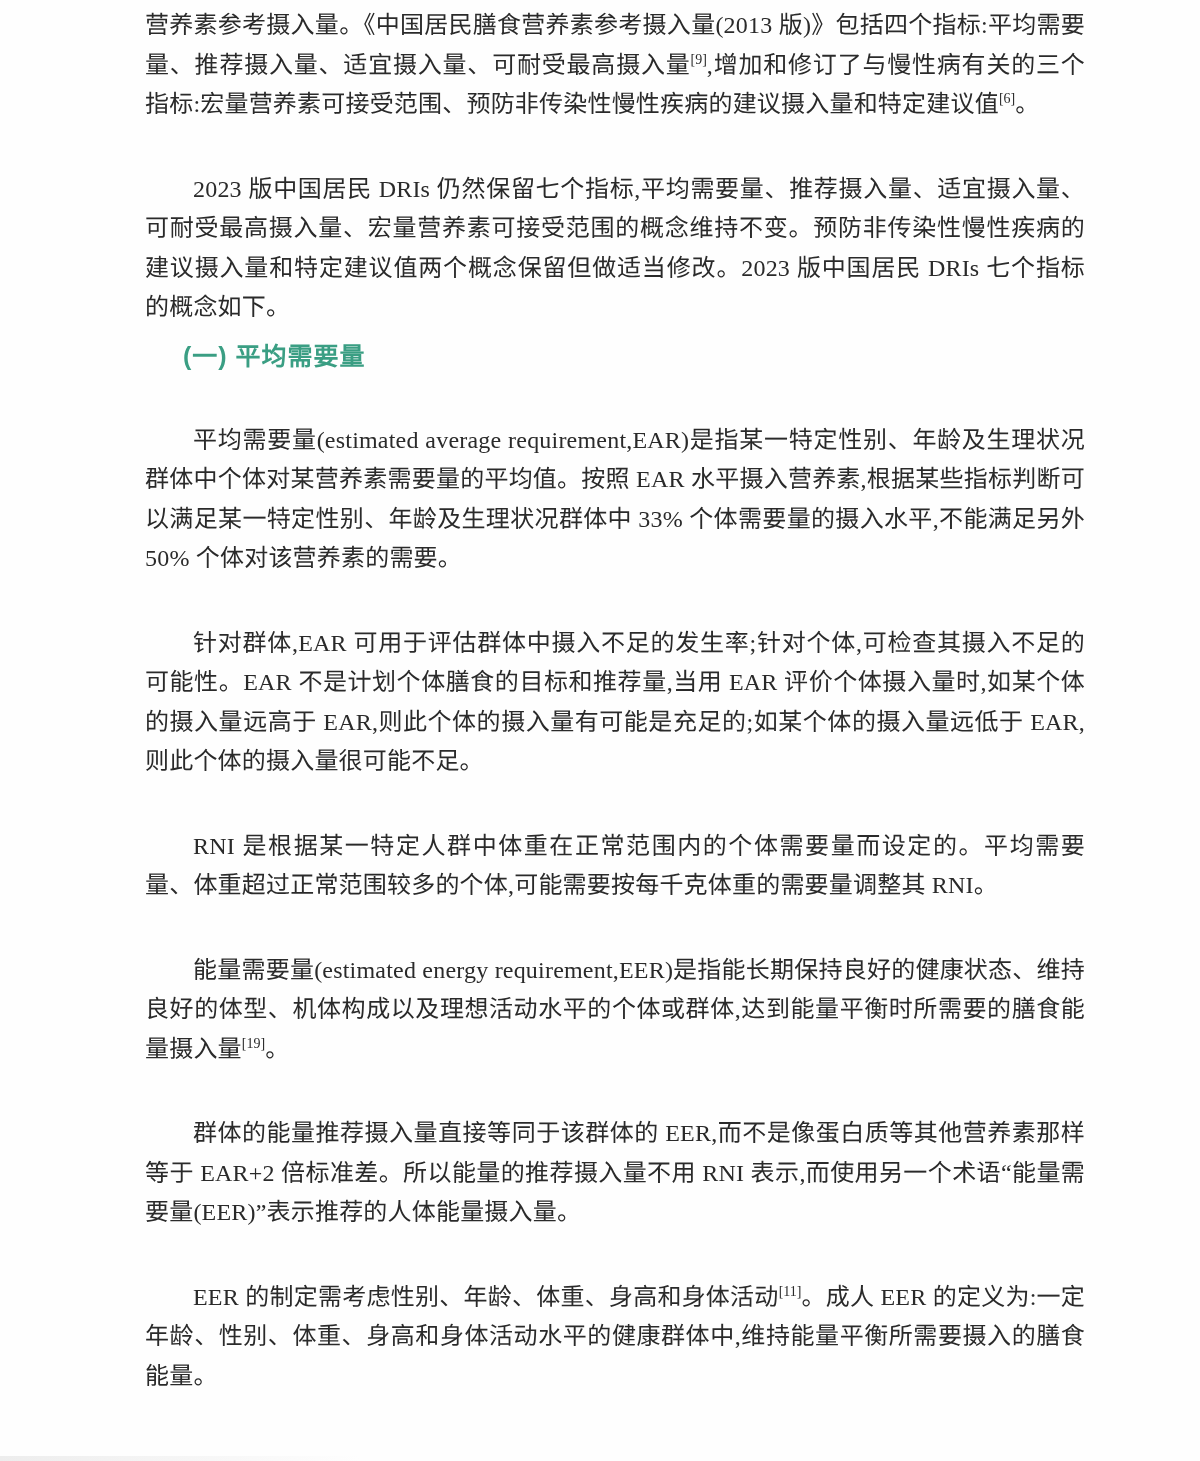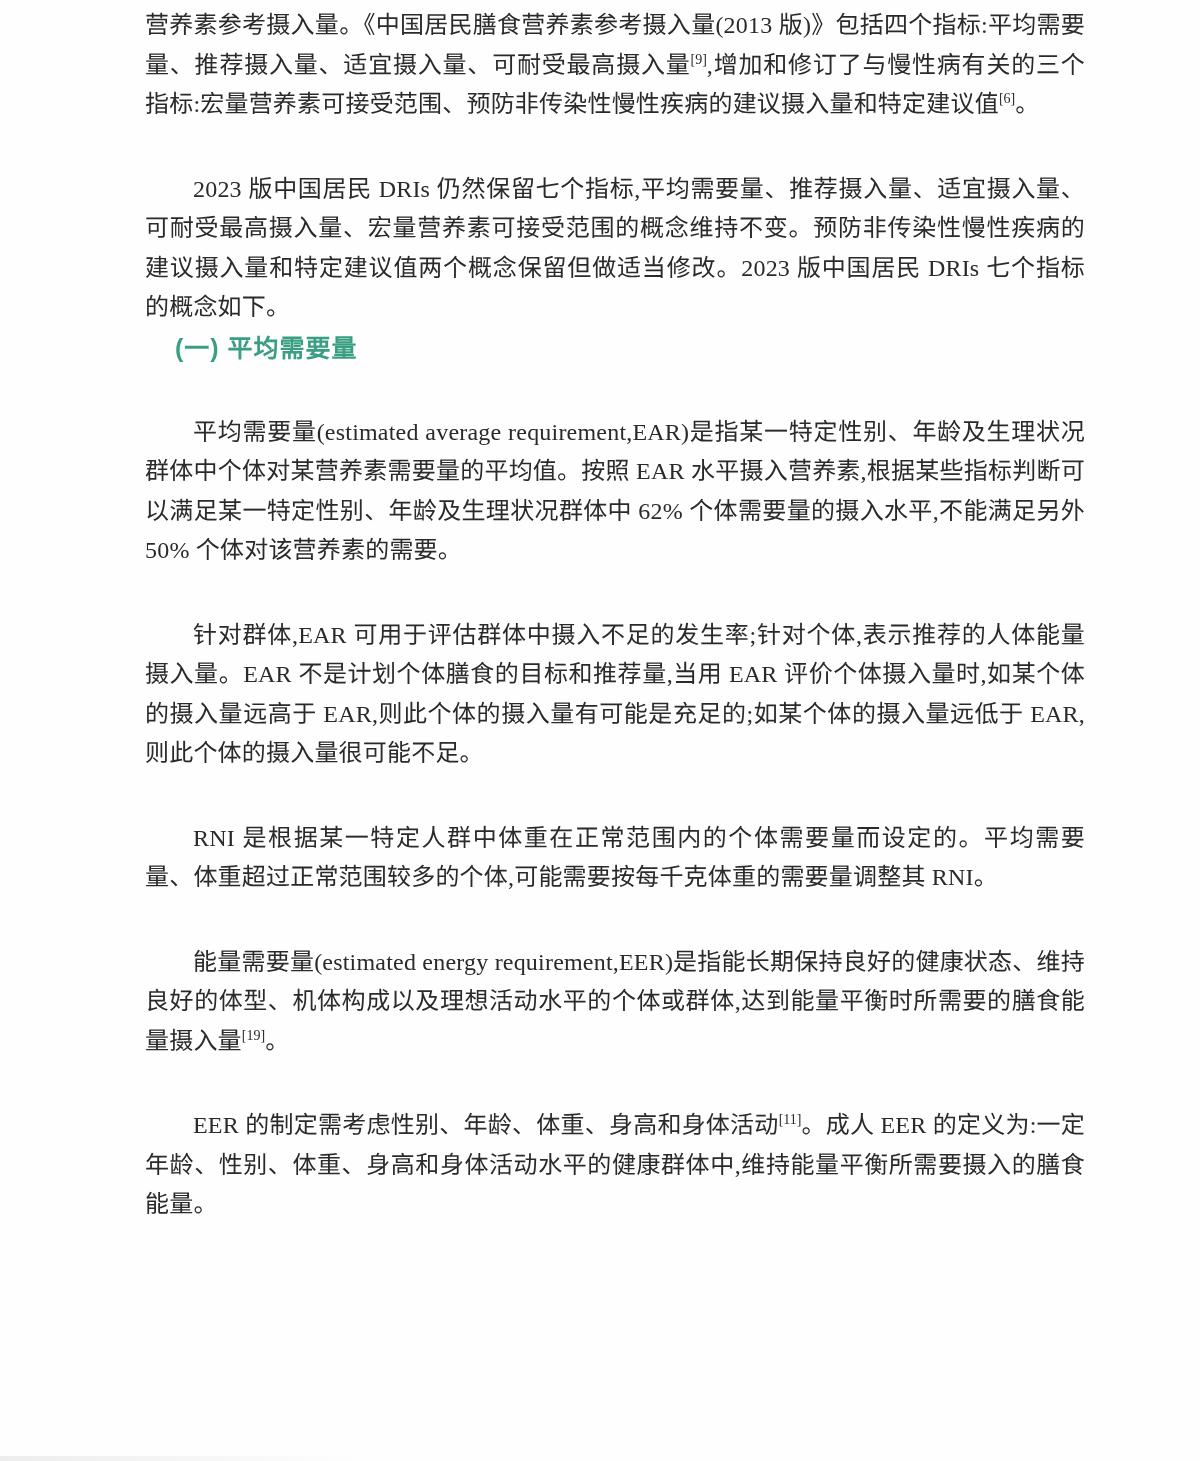--- a/index.html
+++ b/index.html
@@ -28,21 +28,21 @@
     line-height: 39.5px;
     text-align: justify;
     letter-spacing: 0.2px;
     font-weight: 500;
   }
   .para.indent {
     text-indent: 2em;
     margin-top: 45px;
   }
   .sec-heading {
-    margin: 0;
+    margin: 8px;
     font-family: "Liberation Sans", "DejaVu Sans", sans-serif;
     font-size: 25px;
     font-weight: bold;
     line-height: 40px;
     text-indent: 1.2em;
     letter-spacing: 1px;
   }
   sup.cite {
     font-size: 14px;
     line-height: 0;
@@ -59,20 +59,21 @@
   }
 </style>
 </head>
 <body>
 
 <div class="page">
   <main class="text-block" style="color: rgb(42, 42, 42);">
       <p class="para">营养素参考摄入量。《中国居民膳食营养素参考摄入量(2013 版)》包括四个指标:平均需要量、推荐摄入量、适宜摄入量、可耐受最高摄入量<sup class="cite">[9]</sup>,增加和修订了与慢性病有关的三个指标:宏量营养素可接受范围、预防非传染性慢性疾病的建议摄入量和特定建议值<sup class="cite">[6]</sup>。</p>
       <p class="para indent">2023 版中国居民 DRIs 仍然保留七个指标,平均需要量、推荐摄入量、适宜摄入量、可耐受最高摄入量、宏量营养素可接受范围的概念维持不变。预防非传染性慢性疾病的建议摄入量和特定建议值两个概念保留但做适当修改。2023 版中国居民 DRIs 七个指标的概念如下。</p>
       <h3 class="sec-heading" style="color: rgb(58, 158, 131);">(一) 平均需要量</h3>
-      <p class="para indent">平均需要量(estimated average requirement,EAR)是指某一特定性别、年龄及生理状况群体中个体对某营养素需要量的平均值。按照 EAR 水平摄入营养素,根据某些指标判断可以满足某一特定性别、年龄及生理状况群体中 62% 个体需要量的摄入水平,不能满足另外 50% 个体对该营养素的需要。</p>
-      <p class="para indent">针对群体,EAR 可用于评估群体中摄入不足的发生率;针对个体,表示推荐的人体能量摄入量。EAR 不是计划个体膳食的目标和推荐量,当用 EAR 评价个体摄入量时,如某个体的摄入量远高于 EAR,则此个体的摄入量有可能是充足的;如某个体的摄入量远低于 EAR,则此个体的摄入量很可能不足。</p>
+      <p class="para indent">平均需要量(estimated average requirement,EAR)是指某一特定性别、年龄及生理状况群体中个体对某营养素需要量的平均值。按照 EAR 水平摄入营养素,根据某些指标判断可以满足某一特定性别、年龄及生理状况群体中 33% 个体需要量的摄入水平,不能满足另外 50% 个体对该营养素的需要。</p>
+      <p class="para indent">针对群体,EAR 可用于评估群体中摄入不足的发生率;针对个体,可检查其摄入不足的可能性。EAR 不是计划个体膳食的目标和推荐量,当用 EAR 评价个体摄入量时,如某个体的摄入量远高于 EAR,则此个体的摄入量有可能是充足的;如某个体的摄入量远低于 EAR,则此个体的摄入量很可能不足。</p>
       <p class="para indent">RNI 是根据某一特定人群中体重在正常范围内的个体需要量而设定的。平均需要量、体重超过正常范围较多的个体,可能需要按每千克体重的需要量调整其 RNI。</p>
       <p class="para indent">能量需要量(estimated energy requirement,EER)是指能长期保持良好的健康状态、维持良好的体型、机体构成以及理想活动水平的个体或群体,达到能量平衡时所需要的膳食能量摄入量<sup class="cite">[19]</sup>。</p>
+      <p class="para indent">群体的能量推荐摄入量直接等同于该群体的 EER,而不是像蛋白质等其他营养素那样等于 EAR+2 倍标准差。所以能量的推荐摄入量不用 RNI 表示,而使用另一个术语“能量需要量(EER)”表示推荐的人体能量摄入量。</p>
       <p class="para indent">EER 的制定需考虑性别、年龄、体重、身高和身体活动<sup class="cite">[11]</sup>。成人 EER 的定义为:一定年龄、性别、体重、身高和身体活动水平的健康群体中,维持能量平衡所需要摄入的膳食能量。</p>
     </main>
   <div class="scan-edge"></div>
 </div>
 
 </body></html>

